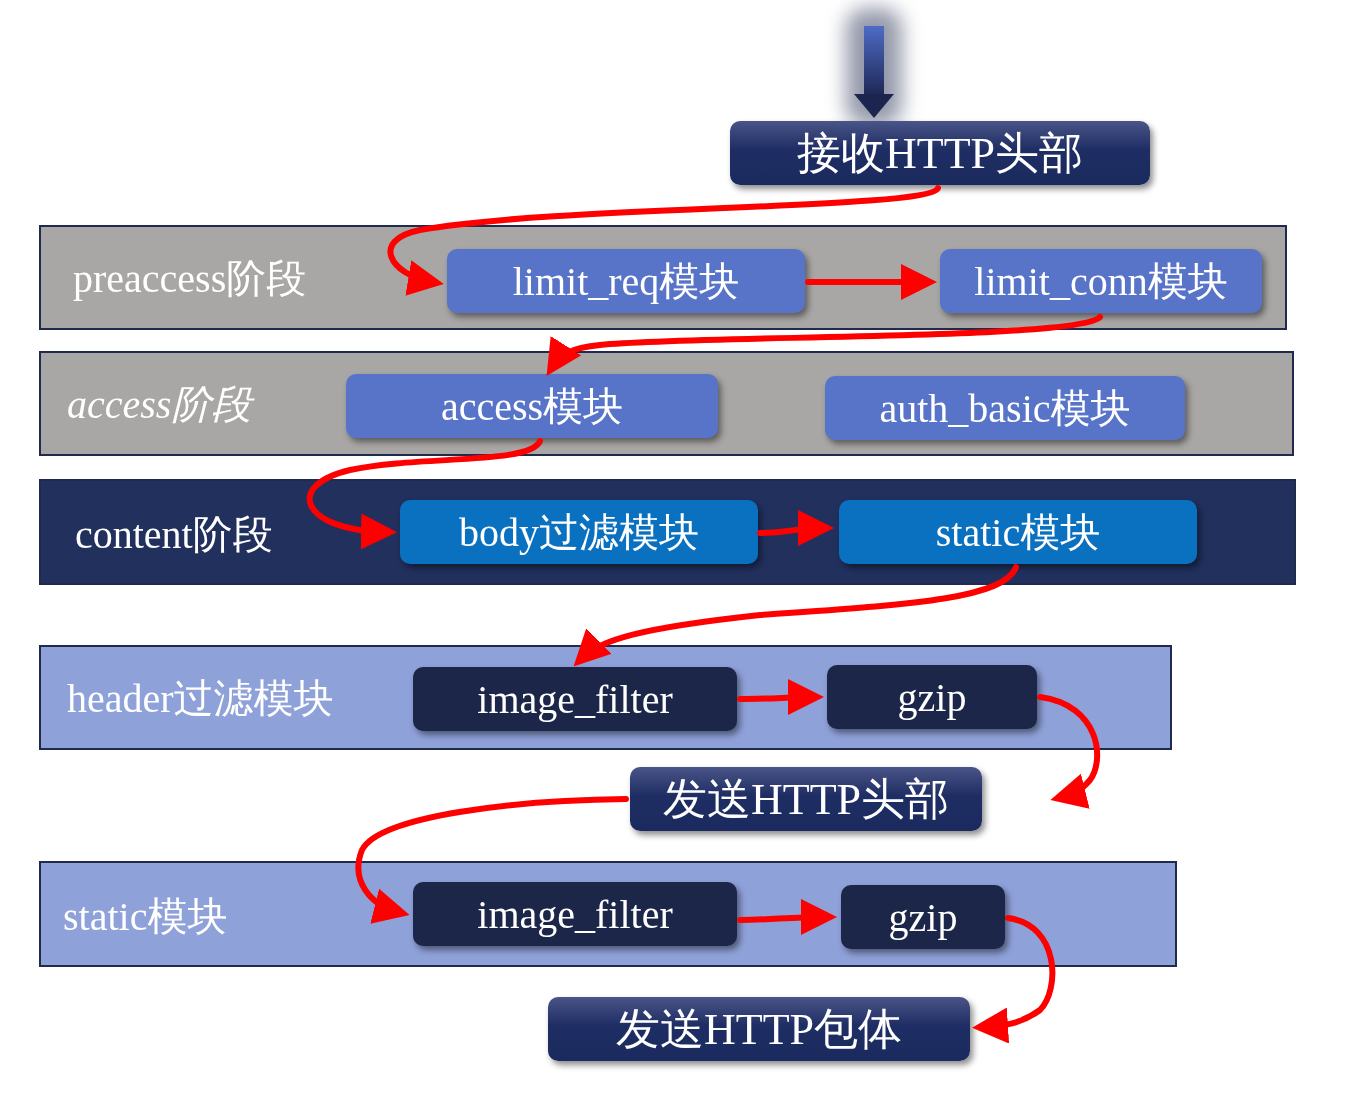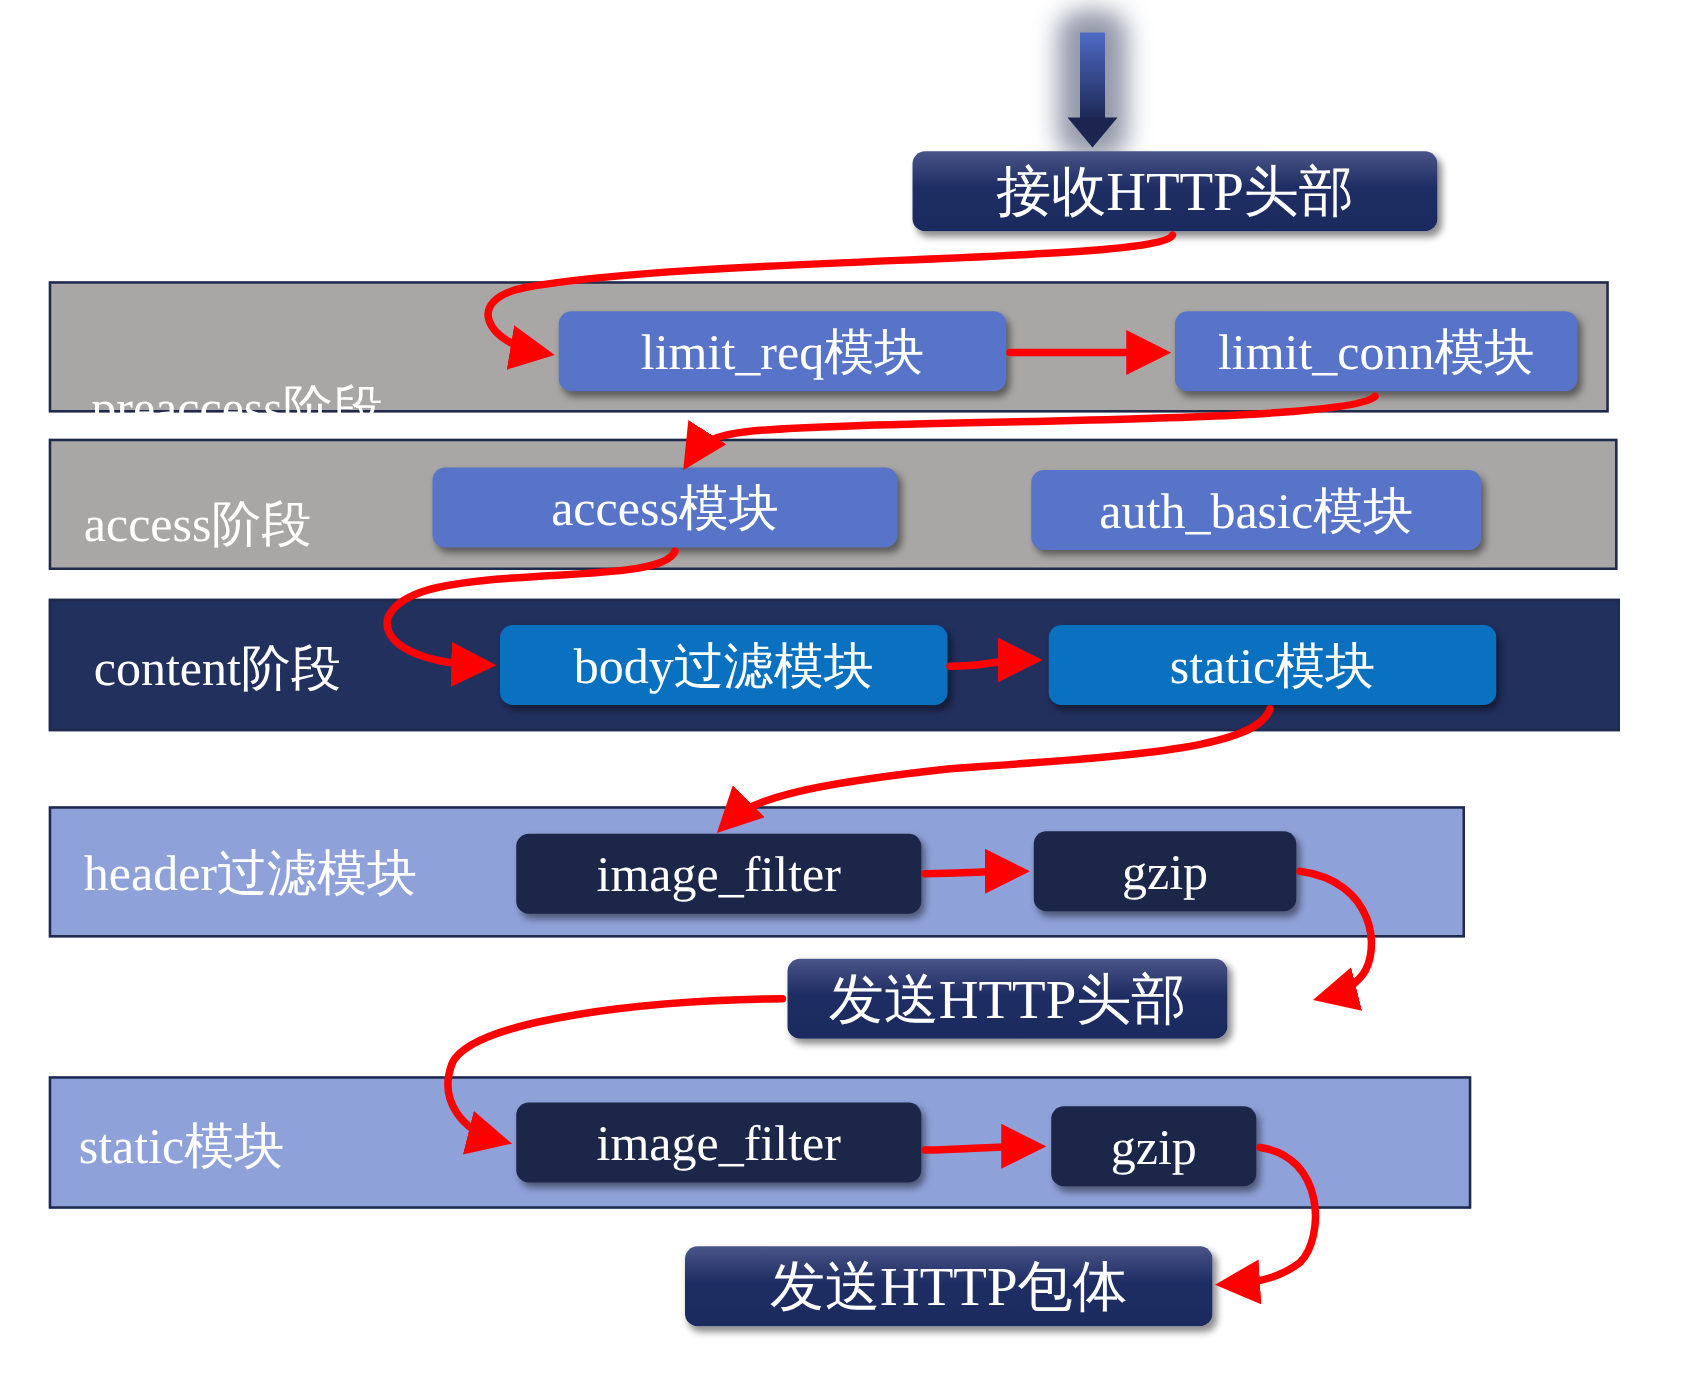--- a/index.html
+++ b/index.html
@@ -27,31 +27,31 @@
   </defs>
   <rect x="16" y="2" width="20" height="72" fill="url(#ig)"></rect>
   <polygon points="6,70 46,70 26,94" fill="#1b2550"></polygon>
 </svg>
 
 <div class="box term" style="left:730px;top:121px;width:420px;height:64px;">
   <span>接收HTTP头部</span>
 </div>
 
 <div class="stage" style="left:39px;top:225px;width:1248px;height:105px;background:#a9a7a6;">
-  <span class="stage-label" style="left:32px;top:32px;margin-top:48px;">preaccess阶段</span>
+  <span class="stage-label" style="left:32px;top:32px;">preaccess阶段</span>
 </div>
 <div class="box gray-mod" style="left:447px;top:249px;width:358px;height:64px;">
   <span>limit_req模块</span>
 </div>
 <div class="box gray-mod" style="left:940px;top:249px;width:322px;height:64px;">
   <span>limit_conn模块</span>
 </div>
 
 <div class="stage" style="left:39px;top:351px;width:1255px;height:105px;background:#a9a7a6;">
-  <span class="stage-label" style="left:26px;top:47px;">access阶段</span>
+  <span class="stage-label" style="left:26px;top:32px;font-style:italic;">access阶段</span>
 </div>
 <div class="box gray-mod" style="left:346px;top:374px;width:372px;height:64px;">
   <span>access模块</span>
 </div>
 <div class="box gray-mod" style="left:825px;top:376px;width:360px;height:64px;text-align:center;">
   <span>auth_basic模块</span>
 </div>
 
 <div class="stage" style="left:39px;top:479px;width:1257px;height:106px;background:#22305e;">
   <span class="stage-label" style="left:34px;top:34px;">content阶段</span>

